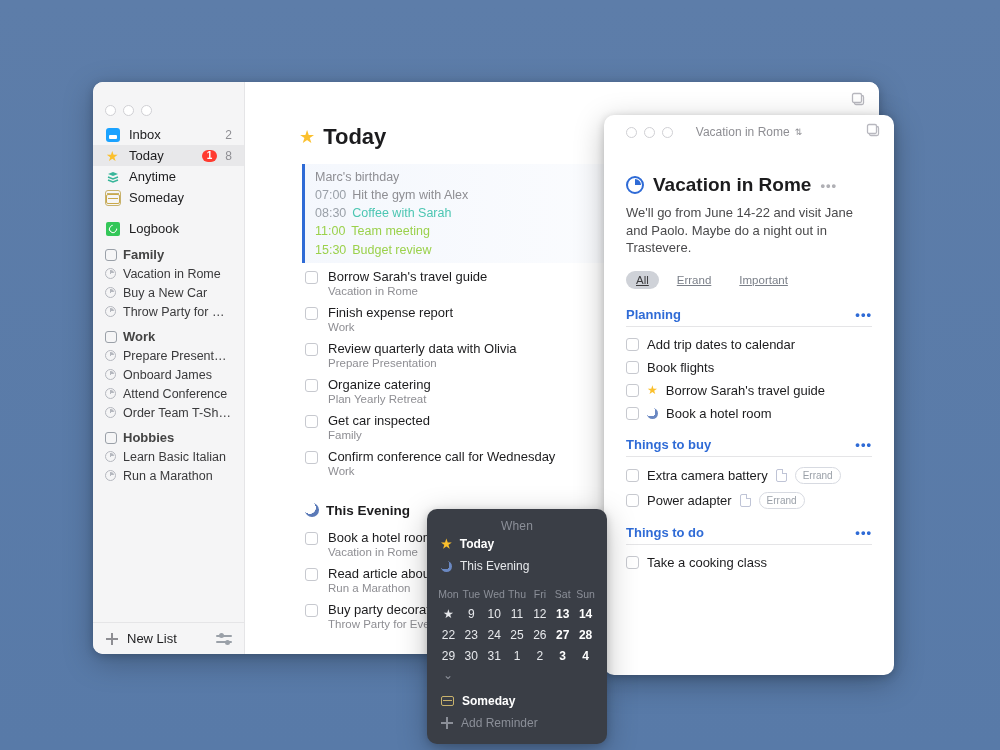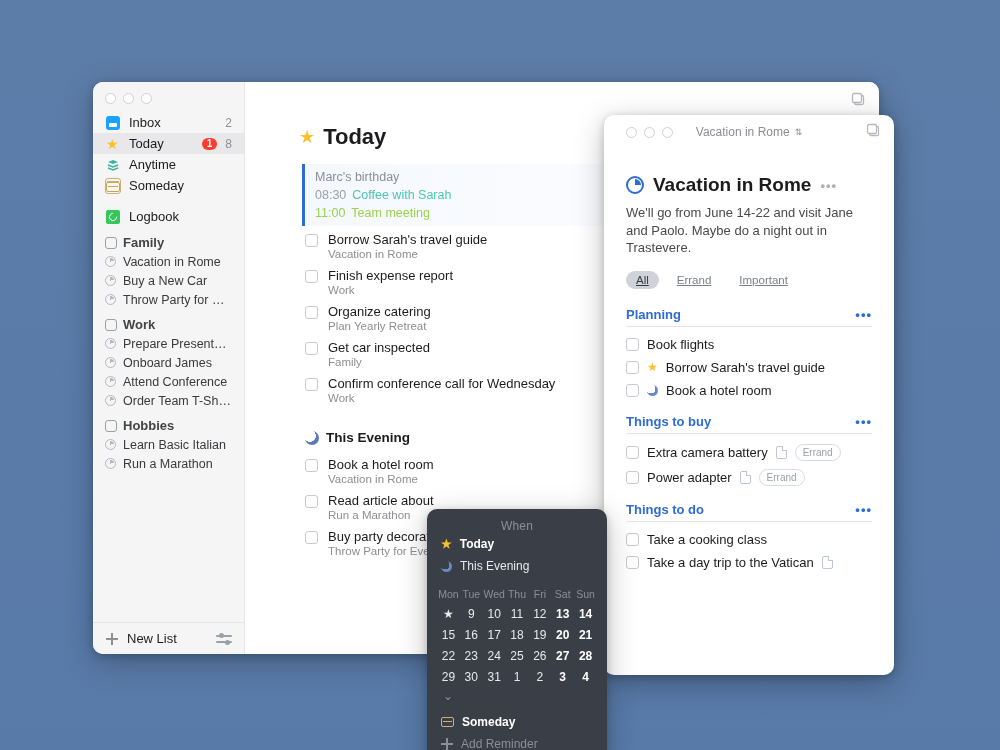--- a/index.html
+++ b/index.html
@@ -38,21 +38,21 @@
     position:absolute; left:93px; top:82px; width:786px; height:572px;
     background:var(--panel); border-radius:var(--radius); box-shadow:var(--shadow);
     display:flex; overflow:hidden;
   }
 
   
   .sidebar {
     width:152px; background:var(--sidebar);
     border-right:1px solid var(--border);
     display:flex; flex-direction:column;
-    padding:8px 0 0 0;
+    padding:20px 0 0 0;
   }
   .traffic { display:flex; gap:7px; padding:3px 12px 8px 12px; }
   .traffic span { width:11px; height:11px; border-radius:50%; border:1px solid #d0d0d4; background:#fff; }
 
   .nav { display:flex; flex-direction:column; }
   .nav-item {
     display:flex; align-items:center; gap:8px;
     padding:2.5px 12px; cursor:default;
   }
   .nav-item .icon { width:16px; height:16px; display:flex; align-items:center; justify-content:center; flex-shrink:0; }
@@ -374,43 +374,58 @@
 
     <div class="page-title">
       <span class="star">★</span>
       <h1>Today</h1>
     </div>
 
     <div class="schedule" id="schedule">
         <div class="sched-row birthday">
           <span class="note">Marc's birthday</span>
         </div>
+        <div class="sched-row ">
+          <span class="time">07:00</span>
+          <span class="note">Hit the gym with Alex</span>
+        </div>
         <div class="sched-row teal">
           <span class="time">08:30</span>
           <span class="note">Coffee with Sarah</span>
         </div>
         <div class="sched-row green">
           <span class="time">11:00</span>
           <span class="note">Team meeting</span>
         </div>
+        <div class="sched-row green">
+          <span class="time">15:30</span>
+          <span class="note">Budget review</span>
+        </div>
       </div>
 
     <div id="tasks">
         <div class="task">
           <span class="cb"></span>
           <div class="body">
             <span class="title">Borrow Sarah's travel guide</span>
             <span class="sub">Vacation in Rome</span>
           </div>
         </div>
         <div class="task">
           <span class="cb"></span>
           <div class="body">
             <span class="title">Finish expense report</span>
             <span class="sub">Work</span>
+          </div>
+        </div>
+        <div class="task">
+          <span class="cb"></span>
+          <div class="body">
+            <span class="title">Review quarterly data with Olivia</span>
+            <span class="sub">Prepare Presentation</span>
           </div>
         </div>
         <div class="task">
           <span class="cb"></span>
           <div class="body">
             <span class="title">Organize catering</span>
             <span class="sub">Plan Yearly Retreat</span>
           </div>
         </div>
         <div class="task">
@@ -489,20 +504,24 @@
       <span class="tag">Important</span>
     </div>
 
   <div id="groups">
       <div class="group-h">
         <span>Planning</span>
         <span class="dots3">•••</span>
       </div>
       <div class="pitem">
         <span class="cb"></span>
+        <span>Add trip dates to calendar</span>
+      </div>
+      <div class="pitem">
+        <span class="cb"></span>
         <span>Book flights</span>
       </div>
       <div class="pitem">
         <span class="cb"></span>
         <span class="star-sm">★</span>
         <span>Borrow Sarah's travel guide</span>
       </div>
       <div class="pitem">
         <span class="cb"></span>
         <span class="moon-sm"></span>
@@ -524,25 +543,20 @@
         <span class="fileicon"></span>
         <span class="chip">Errand</span>
       </div>
       <div class="group-h">
         <span>Things to do</span>
         <span class="dots3">•••</span>
       </div>
       <div class="pitem">
         <span class="cb"></span>
         <span>Take a cooking class</span>
-      </div>
-      <div class="pitem">
-        <span class="cb"></span>
-        <span>Take a day trip to the Vatican</span>
-        <span class="fileicon"></span>
       </div>
     </div>
 </div>
 
 <div class="when-pop">
   <div class="title">When</div>
   <div class="wp-row bold">
     <span class="star-sm">★</span>
     <span>Today</span>
   </div>
@@ -565,29 +579,20 @@
         <div class="wk">
           <div class="starcell">★</div>
           <div>9</div>
           <div>10</div>
           <div>11</div>
           <div>12</div>
           <div class="we">13</div>
           <div class="we">14</div>
         </div>
         <div class="wk">
-          <div>15</div>
-          <div>16</div>
-          <div>17</div>
-          <div>18</div>
-          <div>19</div>
-          <div class="we">20</div>
-          <div class="we">21</div>
-        </div>
-        <div class="wk">
           <div>22</div>
           <div>23</div>
           <div>24</div>
           <div>25</div>
           <div>26</div>
           <div class="we">27</div>
           <div class="we">28</div>
         </div>
         <div class="wk">
           <div>29</div>

